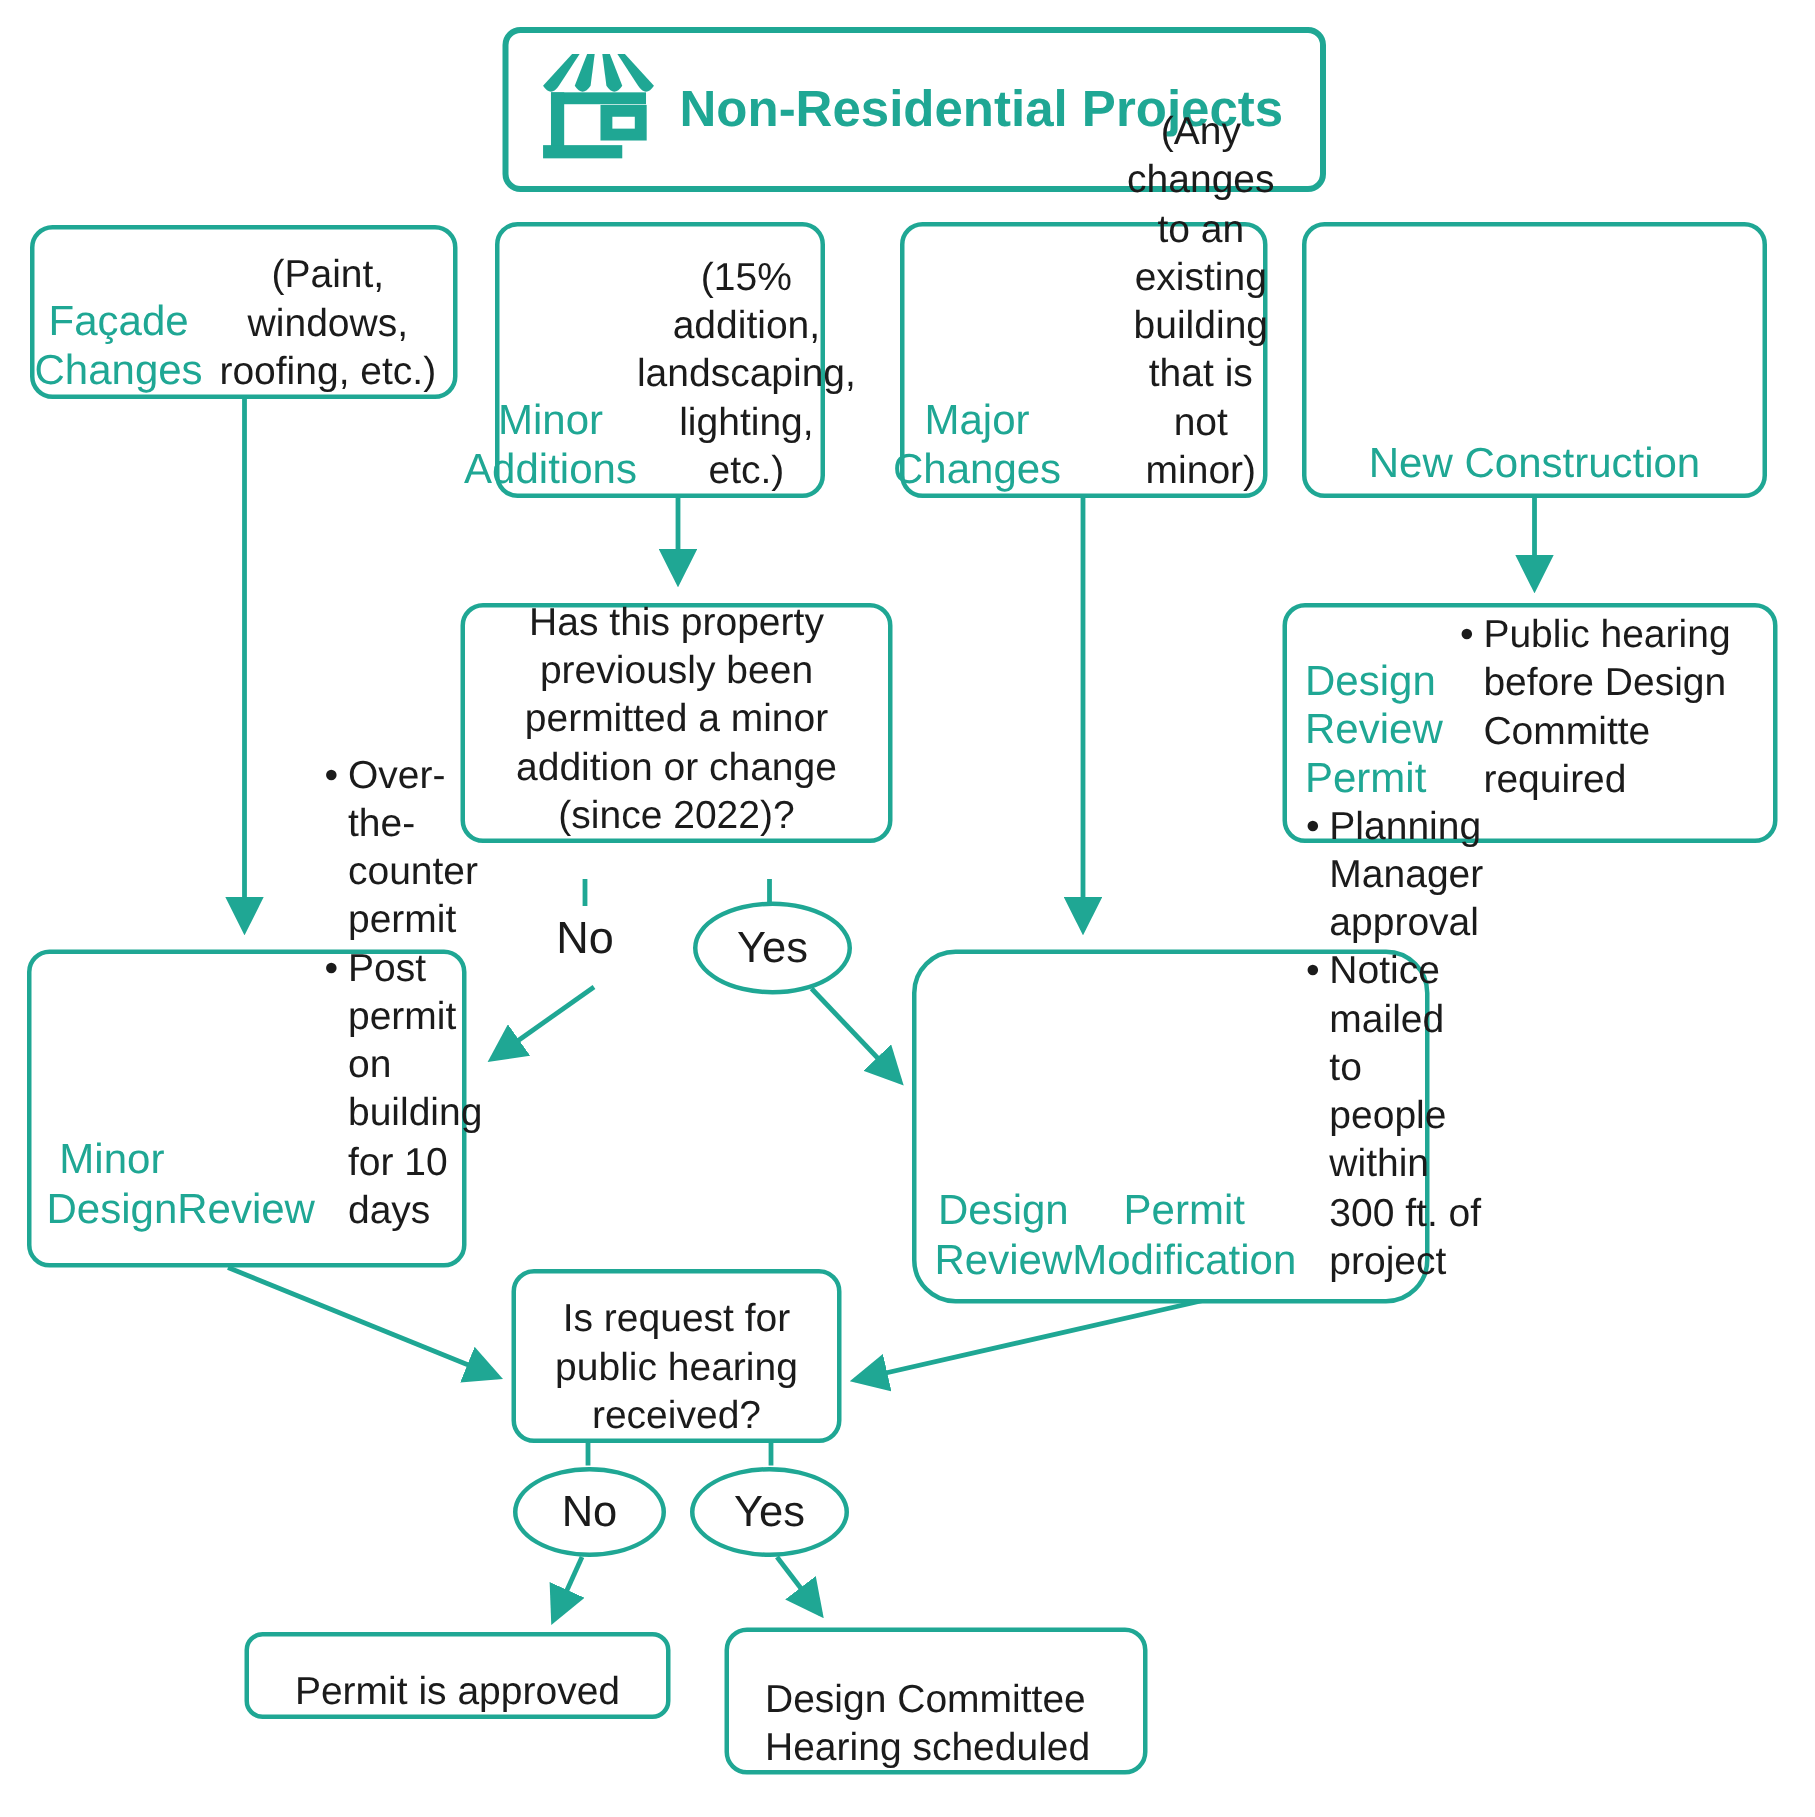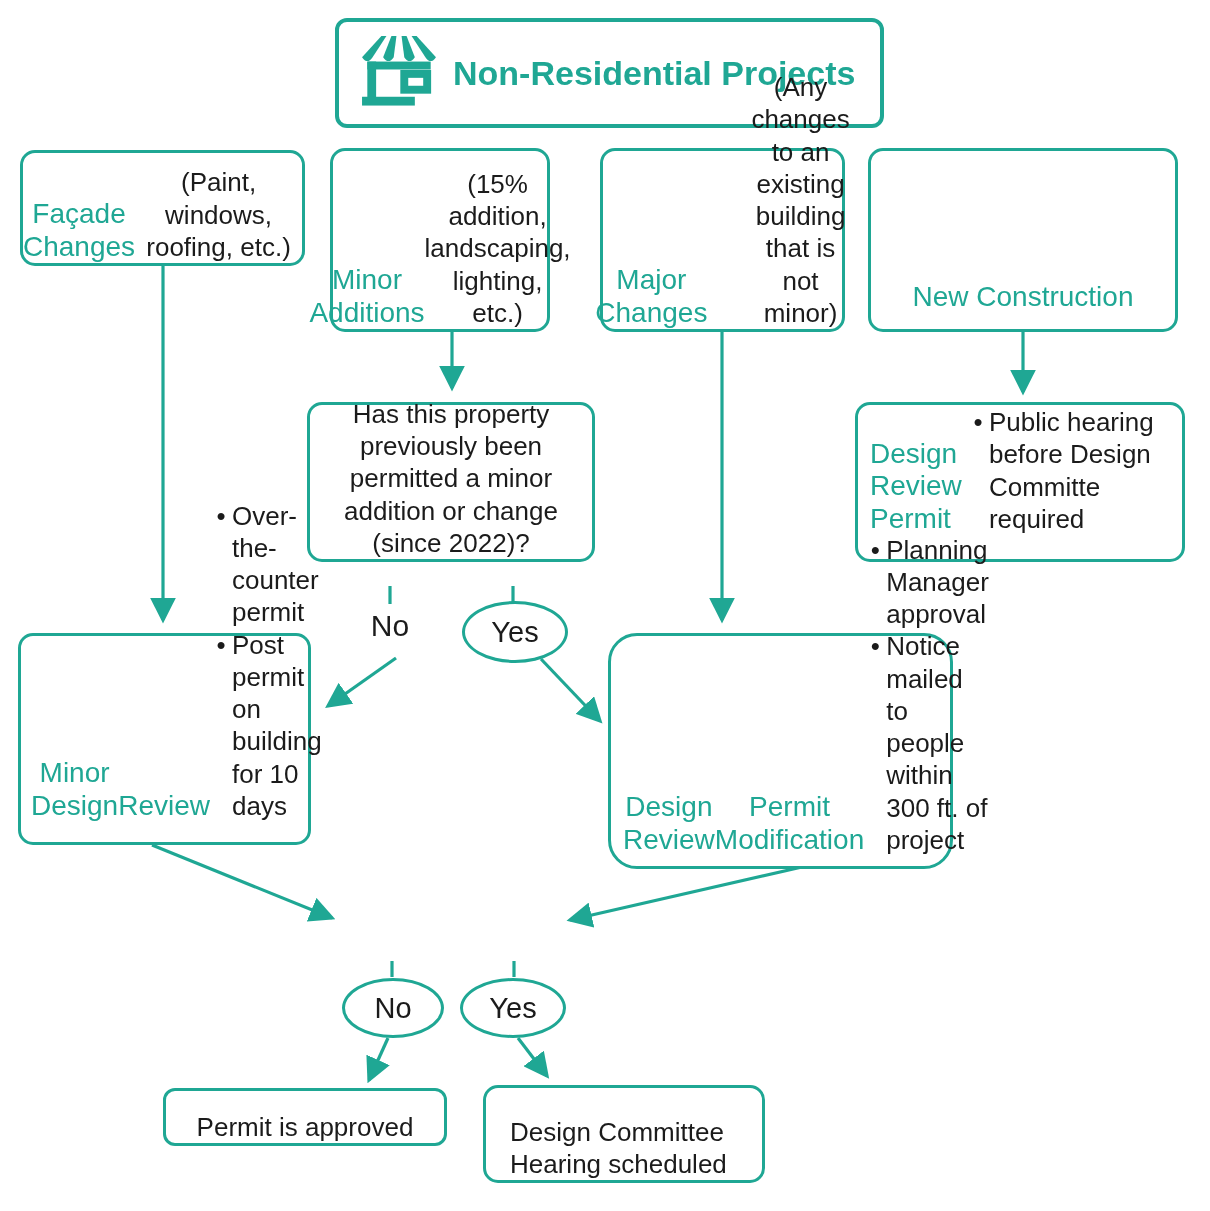--- a/index.html
+++ b/index.html
@@ -76,21 +76,21 @@
   <div class="node" style="left:330px; top:148px; width:220px; height:184px; padding:0 10px;">
     <span class="heading hline">Minor Additions</span>
     <span style="margin-top:4px;">(15% addition, landscaping, lighting, etc.)</span>
   </div>
 
   <div class="node" style="left:600px; top:148px; width:245px; height:184px; padding:0 12px;gap:44px;">
     <span class="heading">Major Changes</span>
     <span style="margin-top:4px;">(Any changes to an existing building that is not minor)</span>
   </div>
 
-  <div class="node" style="left:868px; top:148px; width:310px; height:184px; padding:16px 5px; font-size:25px;">
+  <div class="node" style="left:868px; top:148px; width:310px; height:184px; padding:4px 5px; font-size:25px;">
     <span class="heading">New Construction</span>
   </div>
 
   <div class="node" style="left:307px; top:402px; width:288px; height:160px; padding:0 12px;">
     <span>Has this property previously been permitted a minor addition or change (since 2022)?</span>
   </div>
 
   <div class="plain-label" style="left:355px; top:609px; width:70px;">No</div>
 
   <div class="oval" style="left:462px; top:601px; width:106px; height:62px;">
@@ -130,20 +130,23 @@
         <span class="dot">•</span>
         <span class="btxt">Planning Manager approval</span>
       </div>
       <div class="bullet">
         <span class="dot">•</span>
         <span class="btxt">Notice mailed to people within 300 ft. of project</span>
       </div>
     </div>
   </div>
 
+  <div class="node" style="left:341px; top:846px; width:220px; height:116px; padding:0 8px;">
+    <span>Is request for public hearing received?</span>
+  </div>
 
   <div class="oval" style="left:342px; top:978px; width:102px; height:60px;">
     <span>No</span>
   </div>
 
   <div class="oval" style="left:460px; top:978px; width:106px; height:60px;">
     <span>Yes</span>
   </div>
 
   <div class="node" style="left:163px; top:1088px; width:284px; height:58px; border-radius:12px;">

